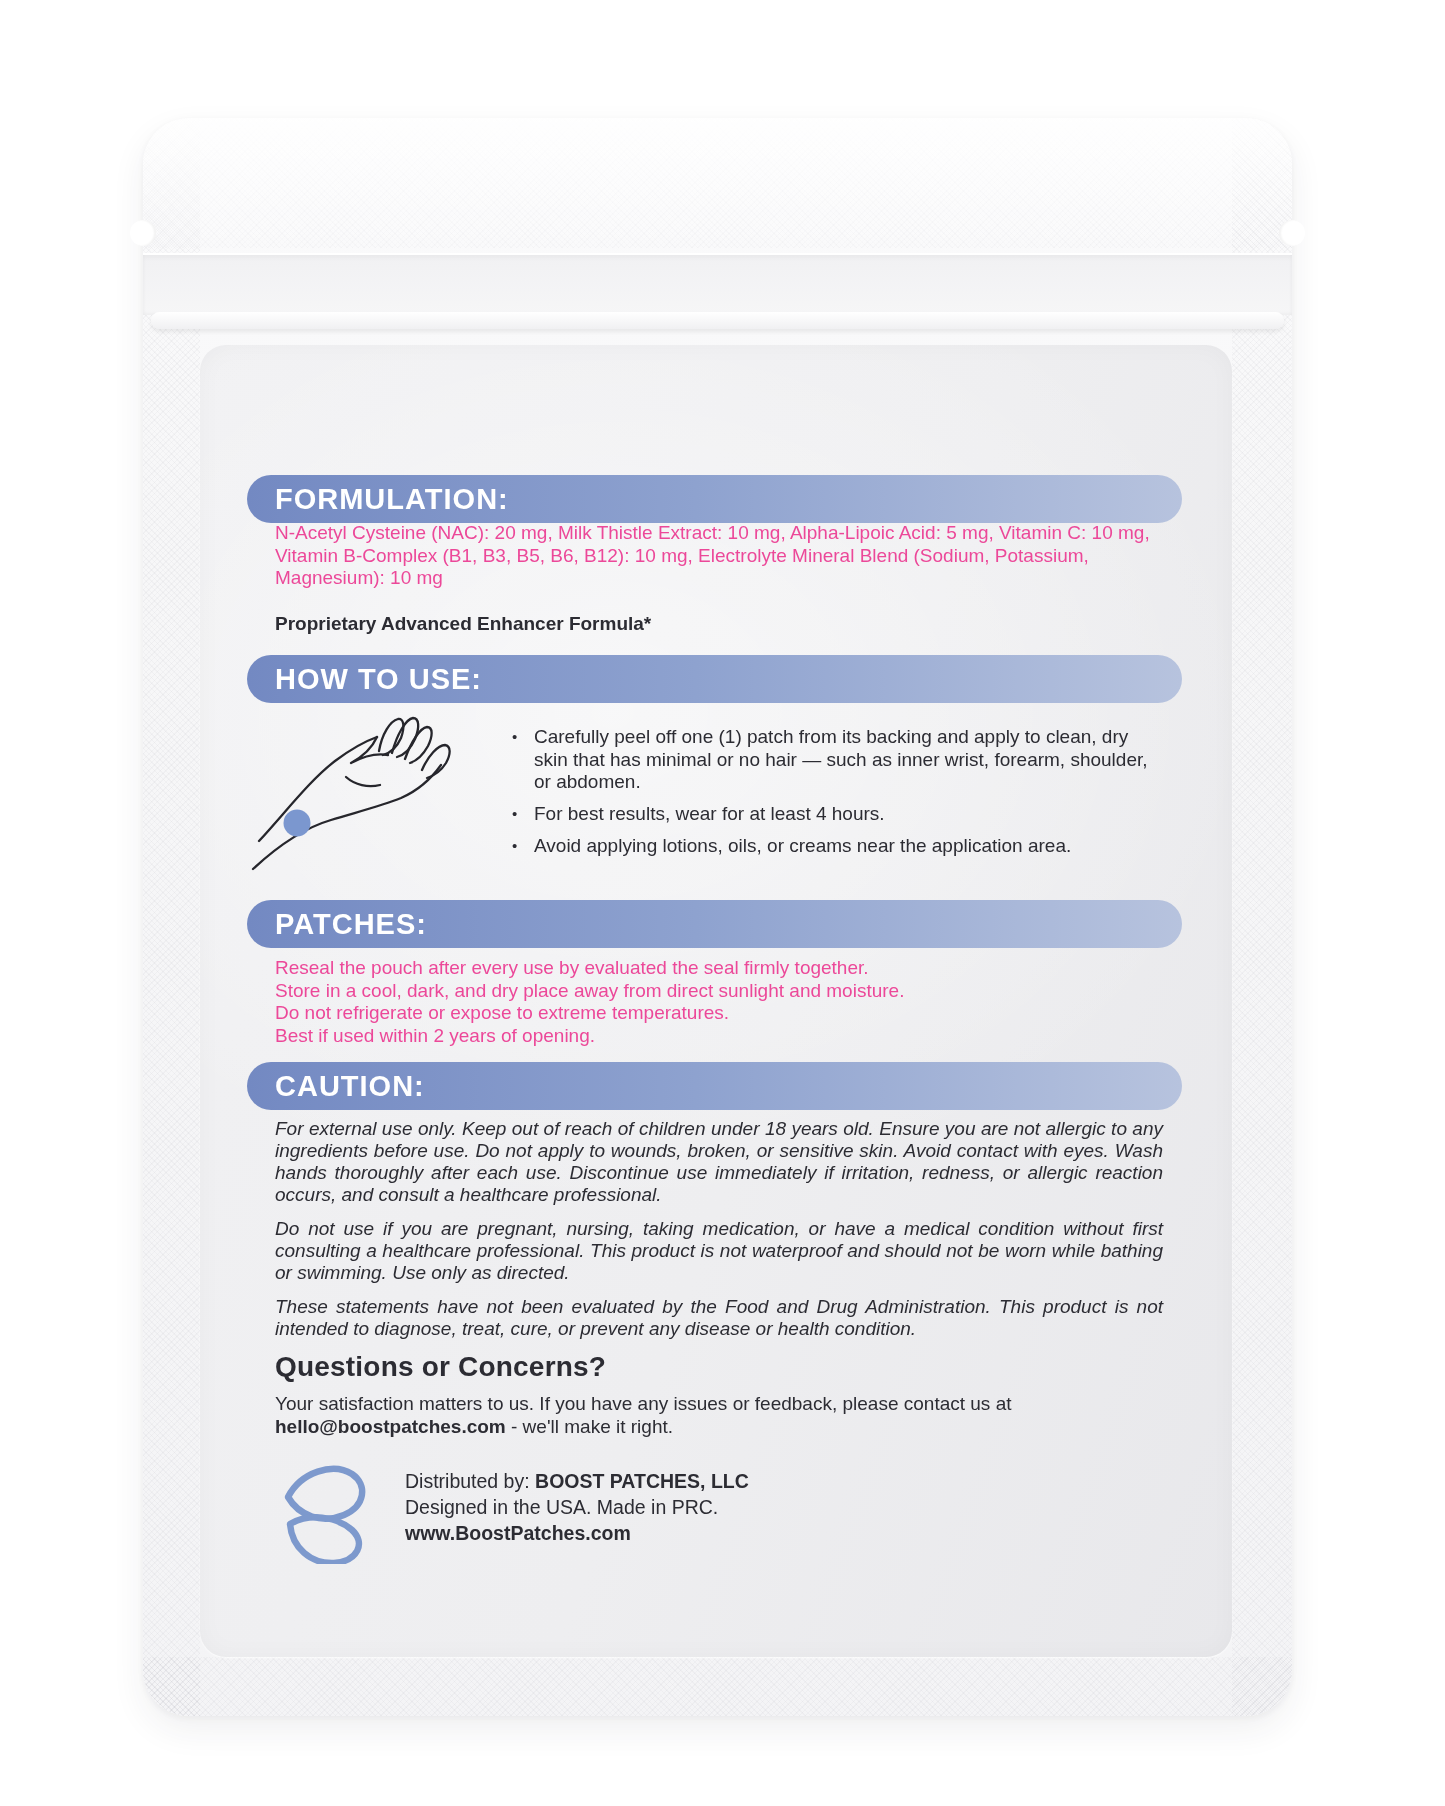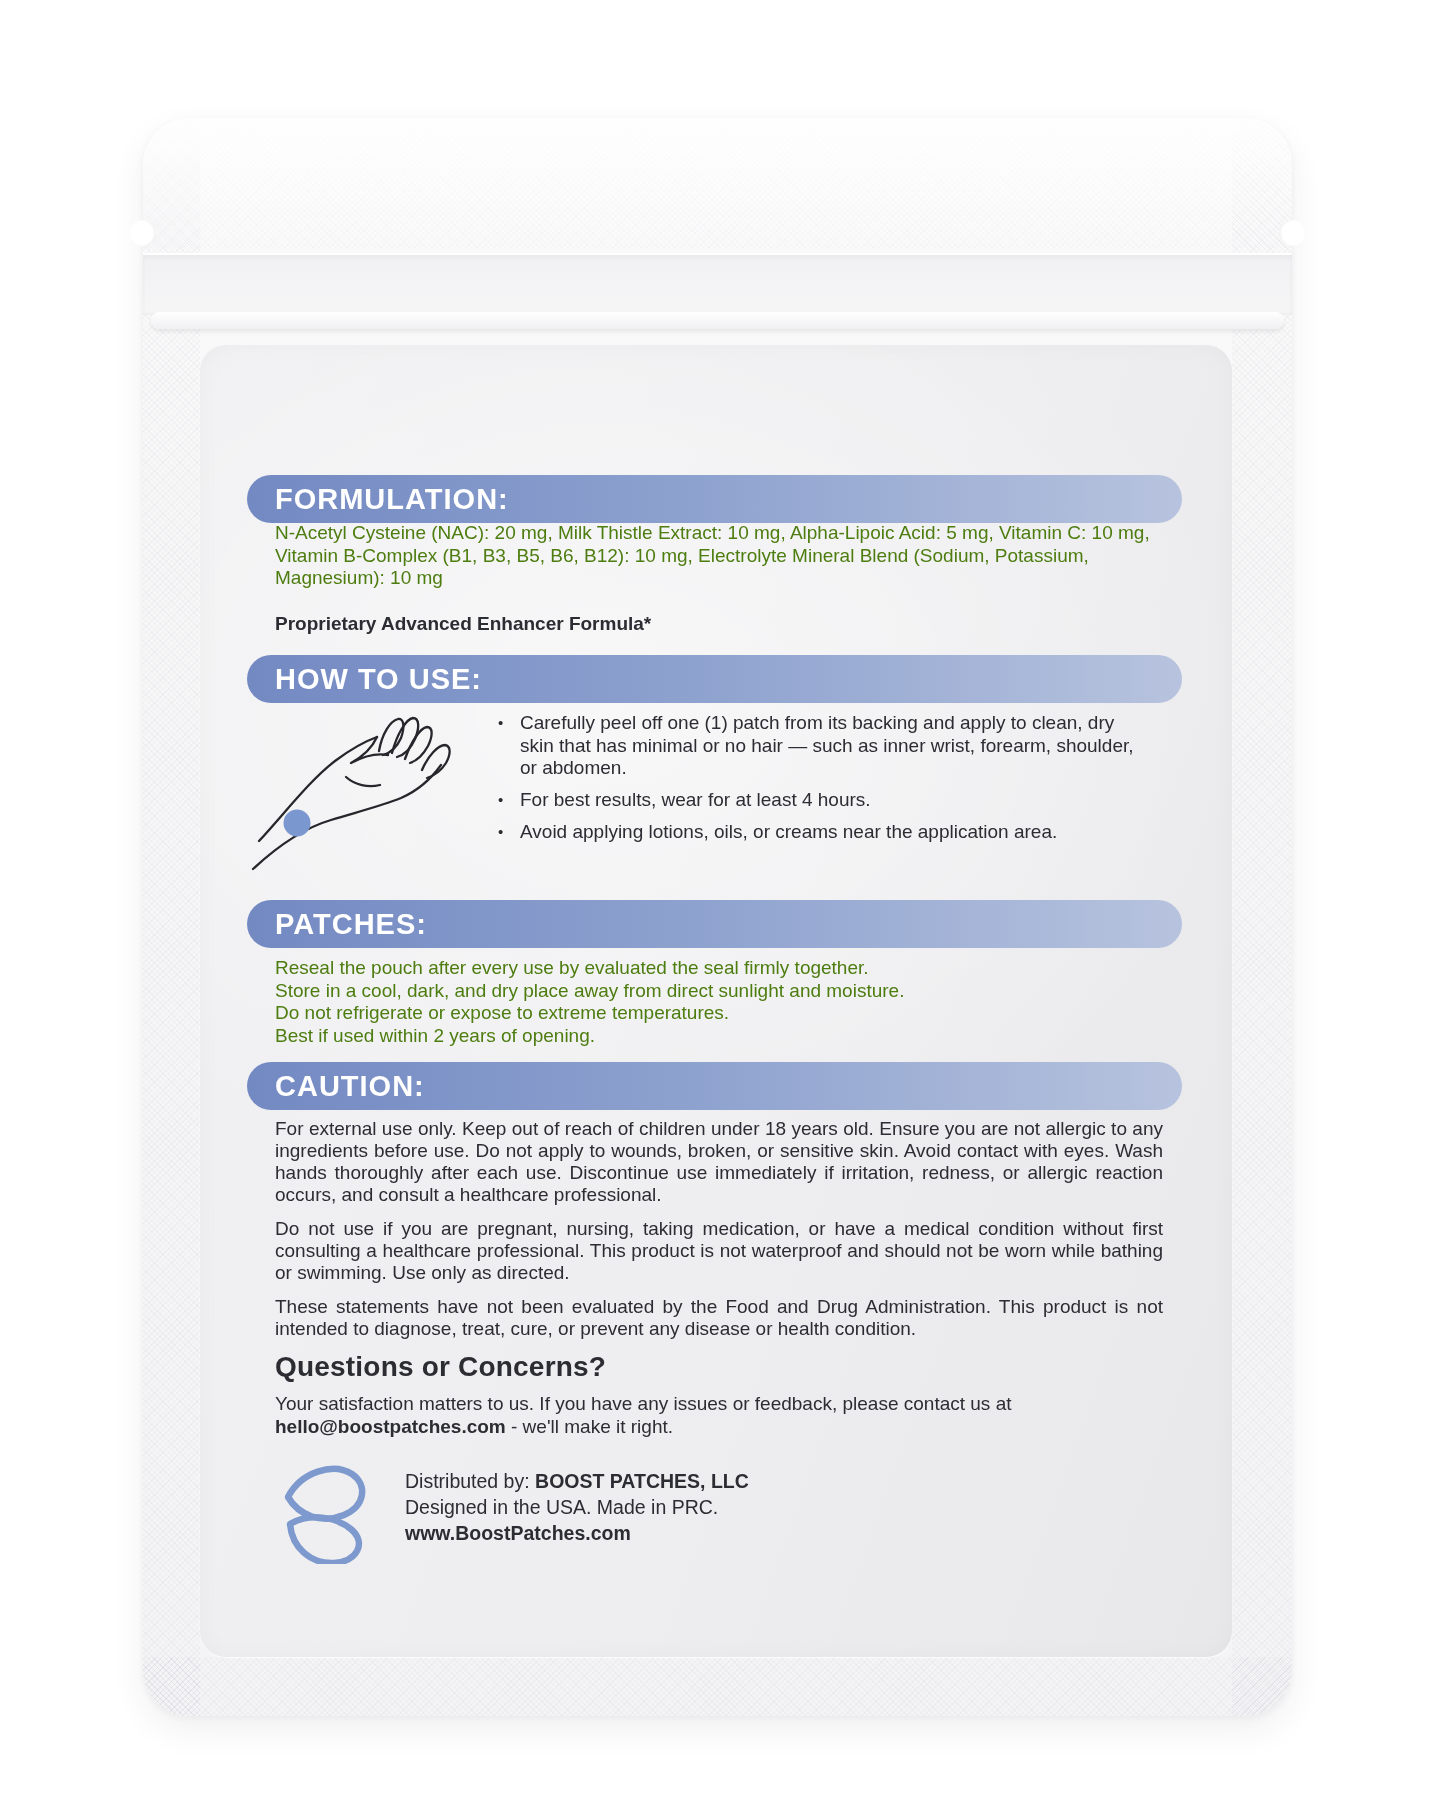--- a/index.html
+++ b/index.html
@@ -56,30 +56,30 @@
   .bar{
     position:absolute;left:0;width:935px;height:48px;border-radius:24px;
     background:linear-gradient(90deg,#7389c2 0%,#8ea2cf 48%,#b7c3de 100%);
     color:#ffffff;font-weight:700;font-size:29px;line-height:49px;
     letter-spacing:1px;padding-left:28px;box-sizing:border-box;
   }
   .bar-formulation{top:10px;}
   .bar-howtouse{top:190px;}
   .bar-storage{top:435px;}
   .bar-caution{top:597px;}
-  .bodytext{font-size:19px;line-height:22.5px;color:#4d7c0f;}
+  .bodytext{font-size:19px;line-height:22.5px;color:#ec4899;}
   .formulation-text{position:absolute;left:28px;top:57px;width:890px;}
   .proprietary{position:absolute;left:28px;top:148px;font-weight:700;font-size:19px;}
   .hand-wrap{position:absolute;left:2px;top:250px;width:215px;height:160px;}
-  .bullets{position:absolute;left:242px;top:247px;width:650px;margin:0;padding:0;list-style:none;}
+  .bullets{position:absolute;left:242px;top:247px;width:650px;margin:14px;padding:0;list-style:none;}
   .bullets li{position:relative;padding-left:31px;margin-bottom:9.5px;font-size:19px;line-height:22.5px;}
   .bullets li::before{content:"•";position:absolute;left:9px;top:0;font-size:15px;line-height:22.5px;color:#2c2c33;}
   .storage-lines{position:absolute;left:28px;top:492px;}
   .caution-block{position:absolute;left:28px;top:653px;width:888px;}
-  .caution-block p{margin:0 0 12px 0;font-size:19px;line-height:22px;text-align:justify;}
+  .caution-block p{margin:0 0 12px 0;font-size:19px;line-height:22px;text-align:justify;font-style:italic;}
   .q-heading{position:absolute;left:28px;top:886px;font-size:28px;font-weight:700;letter-spacing:.2px;}
   .q-body{position:absolute;left:28px;top:927px;width:885px;font-size:19px;line-height:23px;}
   .footer-logo{position:absolute;left:26px;top:995px;width:100px;height:104px;}
   .footer-text{position:absolute;left:158px;top:1003px;font-size:19.5px;line-height:26px;}
   b,.bold{font-weight:700;}
 </style>
 </head>
 <body>
 
 <div class="pouch">

